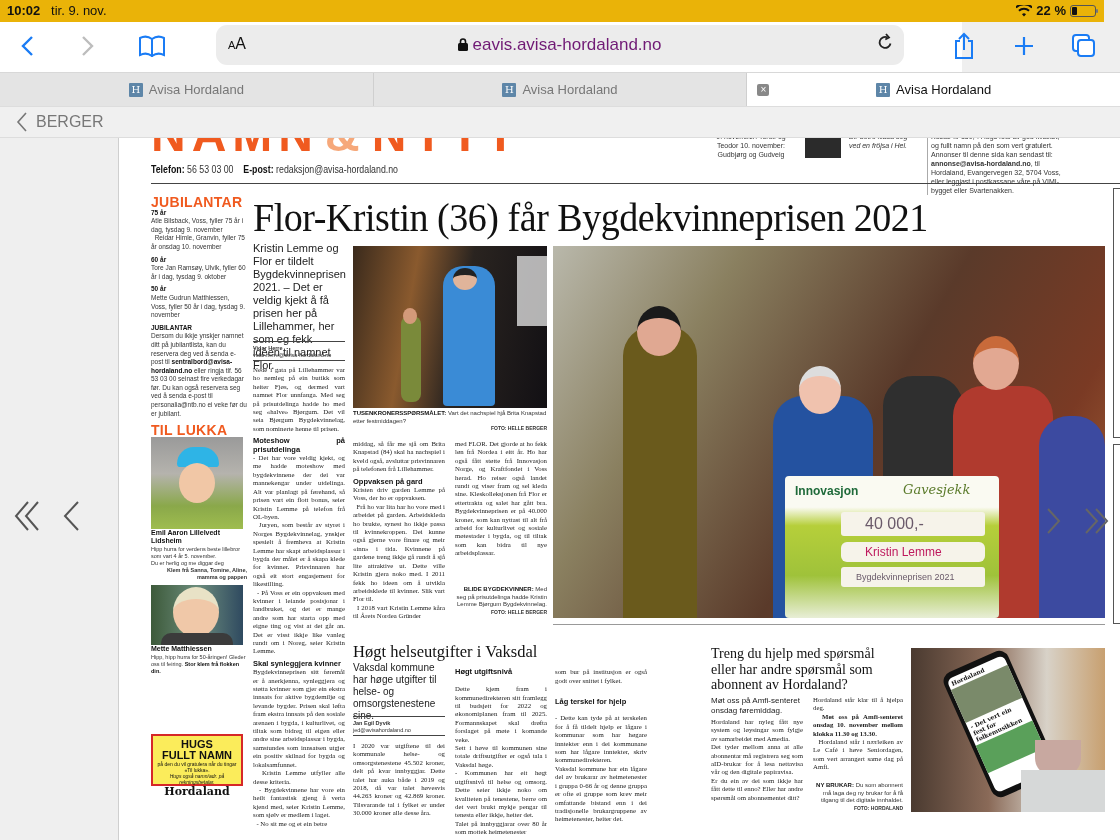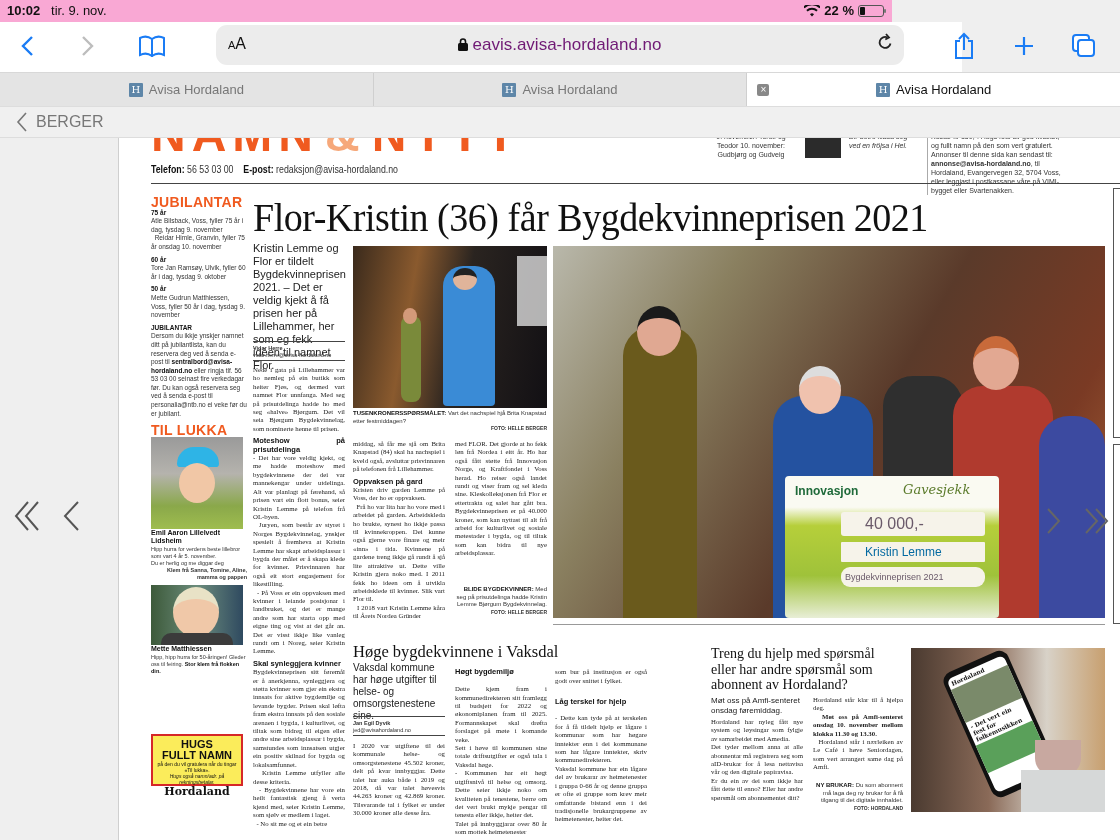--- a/index.html
+++ b/index.html
@@ -1,17 +1,17 @@
 <!DOCTYPE html>
 <html><head>
 <meta charset="utf-8">
 <style>
 *{box-sizing:border-box;margin:0;padding:0}
 html,body{width:1120px;height:840px;overflow:hidden;background:#efefef;font-family:"Liberation Sans",sans-serif;color:#111}
-.statusbar{position:absolute;left:0;top:0;width:892px;height:22px;background:#f9a8d4;font-size:13px;font-weight:600}
+.statusbar{position:absolute;left:0;top:0;width:1104px;height:22px;background:#eab308;font-size:13px;font-weight:600}
 .statusbar .time{position:absolute;left:7px;top:3px}
 .statusbar .right{position:absolute;right:8px;top:3px;display:flex;align-items:center;gap:4px}
 .battery{width:26px;height:12px;border:1px solid #555;border-radius:3px;position:relative}
 .battery i{position:absolute;left:1px;top:1px;width:5px;height:8px;background:#111;border-radius:1px}
 .battery:after{content:"";position:absolute;right:-3px;top:3px;width:2px;height:4px;background:#777;border-radius:1px}
 .toolbar{position:absolute;left:0;top:22px;width:962px;height:50px;background:#fff}
 .tbtn{position:absolute;top:6px;width:36px;height:36px;display:flex;align-items:center;justify-content:center;color:#1a7cf5;cursor:pointer}
 .addr{position:absolute;left:216px;top:3px;width:688px;height:40px;background:#ececec;border-radius:11px;font-size:17px}
 .addr .aa{position:absolute;left:12px;top:10px;font-size:16px}
 .addr .aa small{font-size:11px}
@@ -252,37 +252,37 @@
     <div style="position:absolute;left:246px;top:120px;width:42px;height:48px;background:#f0c2ae;border-radius:50%;border-top:10px solid #ddd"></div>
     <div style="position:absolute;left:330px;top:130px;width:80px;height:242px;background:#2f2f2f;border-radius:30px 30px 0 0"></div>
     <div style="position:absolute;left:400px;top:140px;width:100px;height:232px;background:#b03a2e;border-radius:30px 30px 0 0"></div>
     <div style="position:absolute;left:420px;top:90px;width:46px;height:54px;background:#e2a892;border-radius:50%;border-top:12px solid #c86a3a"></div>
     <div style="position:absolute;left:486px;top:170px;width:66px;height:202px;background:#3c4aa0;border-radius:30px 30px 0 0"></div>
 
     <div style="position:absolute;left:232px;top:230px;width:214px;height:142px;background:linear-gradient(#fafaf2 0,#fafaf2 22%,#b6cf3a 35%,#9fc23a 70%,#e8eed6 100%);border-radius:4px;font-family:'Liberation Sans',sans-serif">
       <div style="position:absolute;left:10px;top:8px;font-size:12px;color:#1f6a3a;font-weight:700">Innovasjon</div>
       <div style="position:absolute;left:118px;top:6px;font-size:13px;color:#5a7a2a;font-style:italic;font-family:'DejaVu Serif',serif">Gavesjekk</div>
       <div style="position:absolute;left:56px;top:36px;width:144px;height:24px;background:#f6f3ea;border-radius:3px;font-size:16px;color:#6a5a6a;padding-left:24px;line-height:24px">40 000,-</div>
-      <div style="position:absolute;left:56px;top:66px;width:144px;height:20px;background:#f6f3ea;border-radius:1px;font-size:12px;color:#0369a1;padding-left:24px;line-height:20px">Kristin Lemme</div>
-      <div style="position:absolute;left:56px;top:91px;width:144px;height:20px;background:#f6f3ea;border-radius:9px;font-size:9px;color:#6a5a6a;padding-left:4px;line-height:20px">Bygdekvinneprisen 2021</div>
+      <div style="position:absolute;left:56px;top:66px;width:144px;height:20px;background:#f6f3ea;border-radius:6px;font-size:12px;color:#be185d;padding-left:24px;line-height:20px">Kristin Lemme</div>
+      <div style="position:absolute;left:56px;top:91px;width:144px;height:20px;background:#f6f3ea;border-radius:3px;font-size:9px;color:#6a5a6a;padding-left:15px;line-height:20px">Bygdekvinneprisen 2021</div>
     </div>
   </div>
   <div class="hr" style="left:434px;top:486px;width:552px;border-top-width:1px;border-color:#999"></div>
 
   <div style="position:absolute;left:994px;top:50px;width:8px;height:250px;border:1px solid #555;border-right:none"></div>
   <div style="position:absolute;left:994px;top:306px;width:8px;height:180px;border:1px solid #555;border-right:none"></div>
 
-  <div class="h2" style="left:234px;top:504px;font-size:16.5px">Høge bygdekvinnene i Vaksdal</div>
+  <div class="h2" style="left:234px;top:504px;font-size:16.5px">Høgt helseutgifter i Vaksdal</div>
   <div class="h2sub" style="left:234px;top:524px;width:92px">Vaksdal kommune har høge utgifter til helse- og omsorgstenestene sine.</div>
   <div class="hr" style="left:234px;top:578px;width:92px;border-top-width:1px"></div>
   <div class="byline" style="left:234px;top:582px"><b>Jan Egil Dyvik</b><br><span>jed@avisahordaland.no</span></div>
   <div class="hr" style="left:234px;top:597px;width:92px;border-top-width:1px"></div>
   <div class="body" style="position:absolute;left:234px;top:604px;width:92px">I 2020 var utgiftene til dei kommunale helse- og omsorgstenestene 45.502 kroner, delt på kvar innbyggjar. Dette talet har auka både i 2019 og 2018, då var talet høvesvis 44.263 kroner og 42.869 kroner. Tilsvarande tal i fylket er under 30.000 kroner alle desse åra.</div>
   <div class="body" style="position:absolute;left:336px;top:522px;width:92px;white-space:pre-line">
-    <h4 style="margin-top:0">Høgt bygdemiljø</h4>
+    <h4 style="margin-top:0">Høgt utgiftsnivå</h4>
     <p>Dette kjem fram i kommunedirektøren sitt framlegg til budsjett for 2022 og økonomiplanen fram til 2025. Formannskapet skal drøfta forslaget på møte i komande veke.
   Sett i høve til kommunen sine totale driftsutgifter er også tala i Vaksdal høge.
   - Kommunen har eit høgt utgiftsnivå til helse og omsorg. Dette seier ikkje noko om kvaliteten på tenestene, berre om det vert brukt mykje pengar til tenesta eller ikkje, heiter det.
   Talet på innbyggjarar over 80 år som mottek heimetenester</p>
   </div>
   <div class="body" style="position:absolute;left:436px;top:522px;width:92px;white-space:pre-line">
     <p>som bur på institusjon er også godt over snittet i fylket.</p>
     <h4>Låg terskel for hjelp</h4>
     <p>- Dette kan tyde på at terskelen for å få tildelt hjelp er lågare i kommunar som har høgare inntekter enn i dei kommunane som har lågare inntekter, skriv kommunedirektøren.
   Vaksdal kommune har ein lågare del av brukarar av heimetenester i gruppa 0-66 år og denne gruppa er ofte ei gruppe som krev meir omfattande bistand enn i dei tradisjonelle brukargruppene av heimetenester, heiter det.</p>

